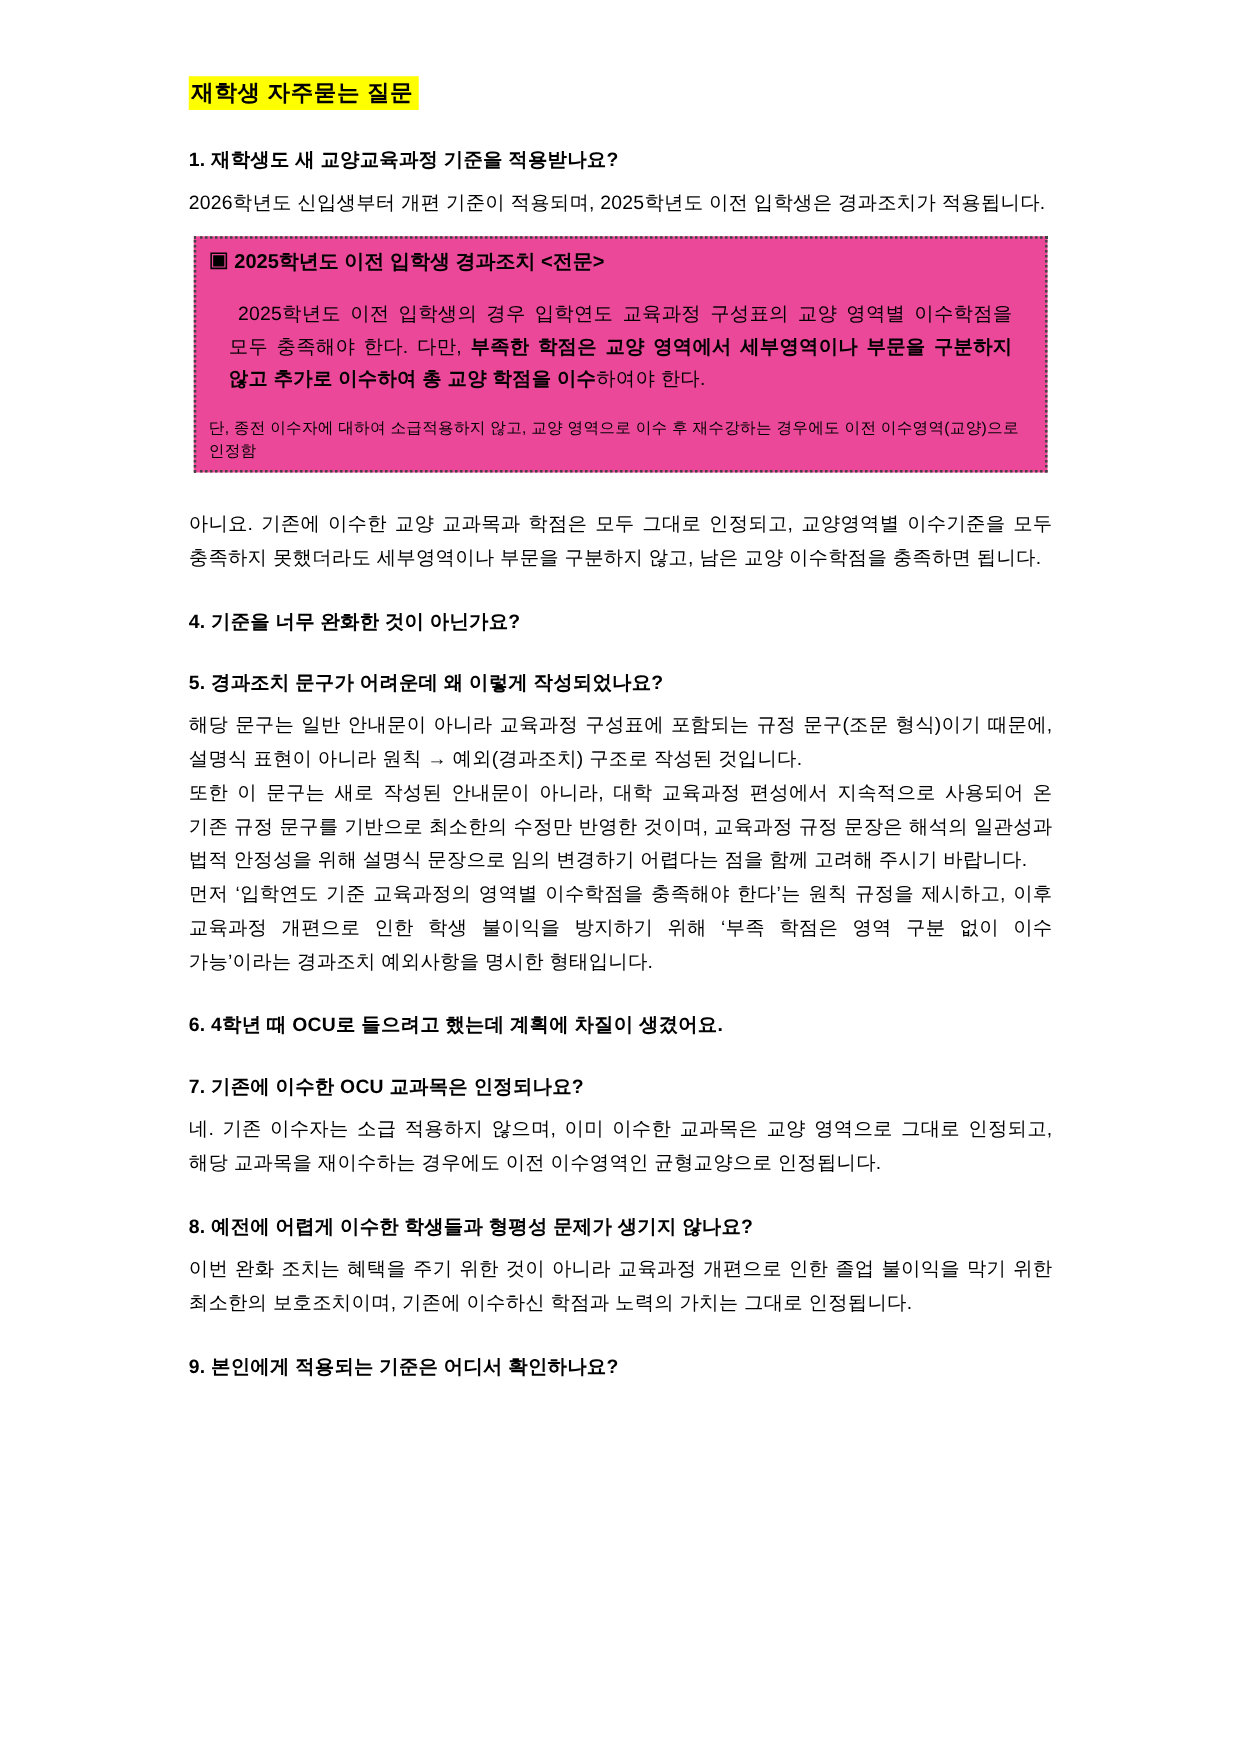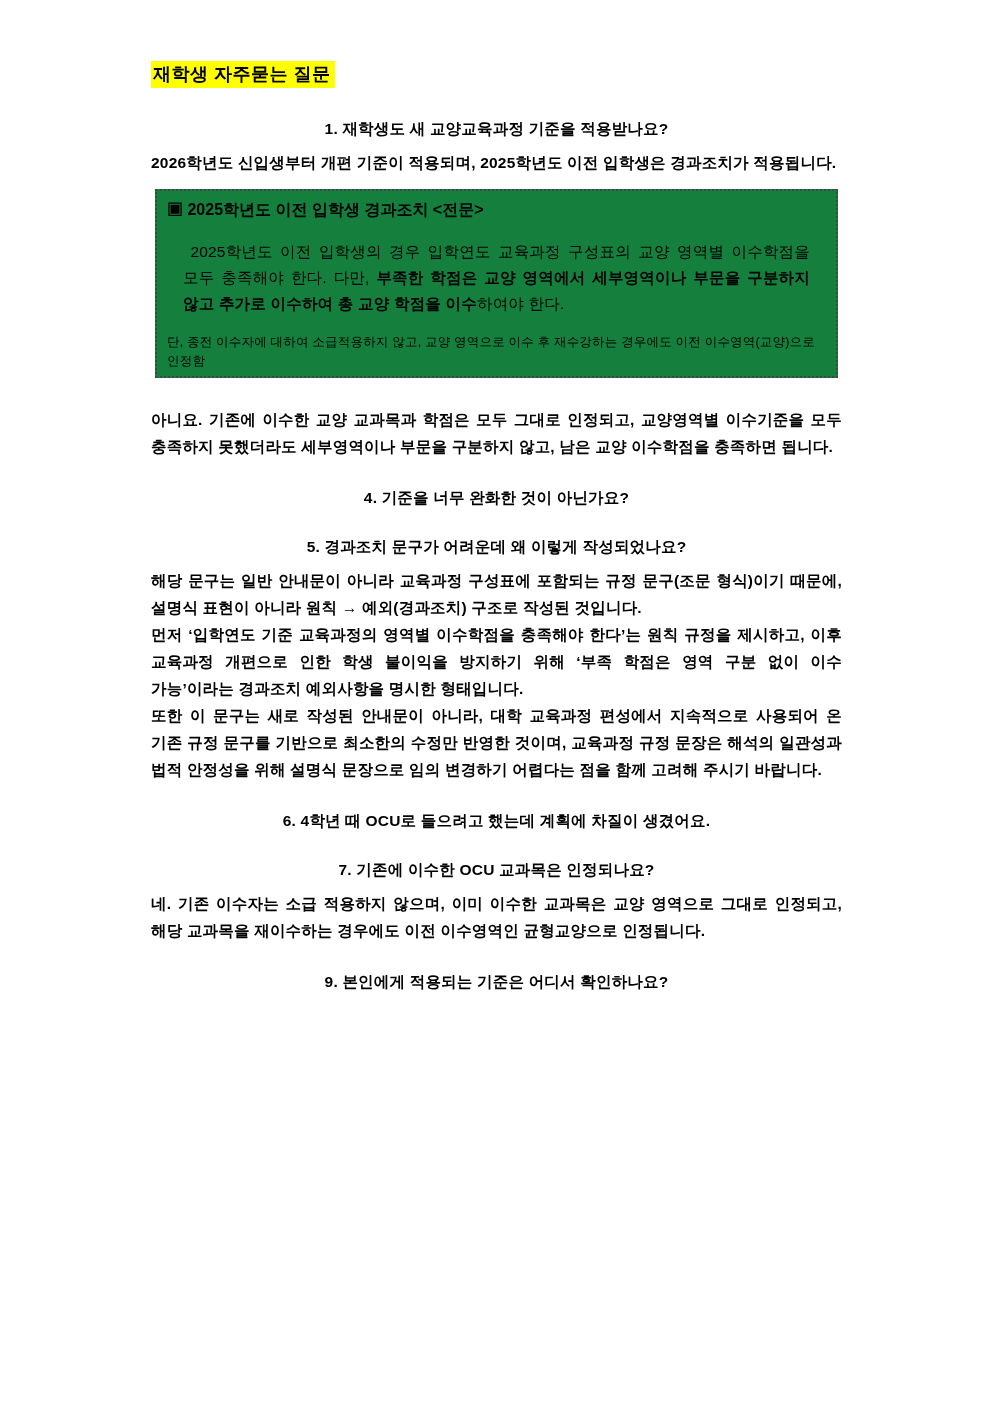--- a/index.html
+++ b/index.html
@@ -24,35 +24,33 @@
     background: #ffff00;
     padding: 3px 4px 4px 2px;
   }
   .faq-item { margin: 0 0 27px 0; }
   .faq-item .q {
     margin: 0 0 9px 0;
     font-size: 15.5px;
     font-weight: 700;
     line-height: 22px;
     letter-spacing: 0.2px;
-    text-align: center;
   }
   .faq-item .a p {
     margin: 0;
     font-size: 15.5px;
     line-height: 27px;
     text-align: justify;
     word-break: keep-all;
     letter-spacing: 0.2px;
-    font-weight: bold;
   }
   .notice-box {
     margin: 13px 4px 28px 4px;
     border: 2px dotted #444444;
-    background: #15803d;
+    background: #ec4899;
     padding: 6px 10px 5px 10px;
   }
   .notice-box .box-title {
     margin: 0 0 2px 0;
     font-size: 16px;
     font-weight: 700;
     line-height: 26px;
   }
   .notice-box .box-body {
     margin: 16px;
@@ -99,35 +97,41 @@
 
 
   <section class="faq-item">
     <p class="q">4. 기준을 너무 완화한 것이 아닌가요?</p>
   </section>
 
   <section class="faq-item">
     <p class="q">5. 경과조치 문구가 어려운데 왜 이렇게 작성되었나요?</p>
     <div class="a">
       <p>해당 문구는 일반 안내문이 아니라 교육과정 구성표에 포함되는 규정 문구(조문 형식)이기 때문에, 설명식 표현이 아니라 원칙 → 예외(경과조치) 구조로 작성된 것입니다.</p>
+      <p>또한 이 문구는 새로 작성된 안내문이 아니라, 대학 교육과정 편성에서 지속적으로 사용되어 온 기존 규정 문구를 기반으로 최소한의 수정만 반영한 것이며, 교육과정 규정 문장은 해석의 일관성과 법적 안정성을 위해 설명식 문장으로 임의 변경하기 어렵다는 점을 함께 고려해 주시기 바랍니다.</p>
       <p>먼저 ‘입학연도 기준 교육과정의 영역별 이수학점을 충족해야 한다’는 원칙 규정을 제시하고, 이후 교육과정 개편으로 인한 학생 불이익을 방지하기 위해 ‘부족 학점은 영역 구분 없이 이수 가능’이라는 경과조치 예외사항을 명시한 형태입니다.</p>
-      <p>또한 이 문구는 새로 작성된 안내문이 아니라, 대학 교육과정 편성에서 지속적으로 사용되어 온 기존 규정 문구를 기반으로 최소한의 수정만 반영한 것이며, 교육과정 규정 문장은 해석의 일관성과 법적 안정성을 위해 설명식 문장으로 임의 변경하기 어렵다는 점을 함께 고려해 주시기 바랍니다.</p>
     </div>
   </section>
 
   <section class="faq-item">
     <p class="q">6. 4학년 때 OCU로 들으려고 했는데 계획에 차질이 생겼어요.</p>
   </section>
 
   <section class="faq-item">
     <p class="q">7. 기존에 이수한 OCU 교과목은 인정되나요?</p>
     <div class="a">
       <p>네. 기존 이수자는 소급 적용하지 않으며, 이미 이수한 교과목은 교양 영역으로 그대로 인정되고, 해당 교과목을 재이수하는 경우에도 이전 이수영역인 균형교양으로 인정됩니다.</p>
     </div>
   </section>
 
+  <section class="faq-item">
+    <p class="q">8. 예전에 어렵게 이수한 학생들과 형평성 문제가 생기지 않나요?</p>
+    <div class="a">
+      <p>이번 완화 조치는 혜택을 주기 위한 것이 아니라 교육과정 개편으로 인한 졸업 불이익을 막기 위한 최소한의 보호조치이며, 기존에 이수하신 학점과 노력의 가치는 그대로 인정됩니다.</p>
+    </div>
+  </section>
 
   <section class="faq-item">
     <p class="q">9. 본인에게 적용되는 기준은 어디서 확인하나요?</p>
 
   </section>
 
 </div>
 
 </body></html>

